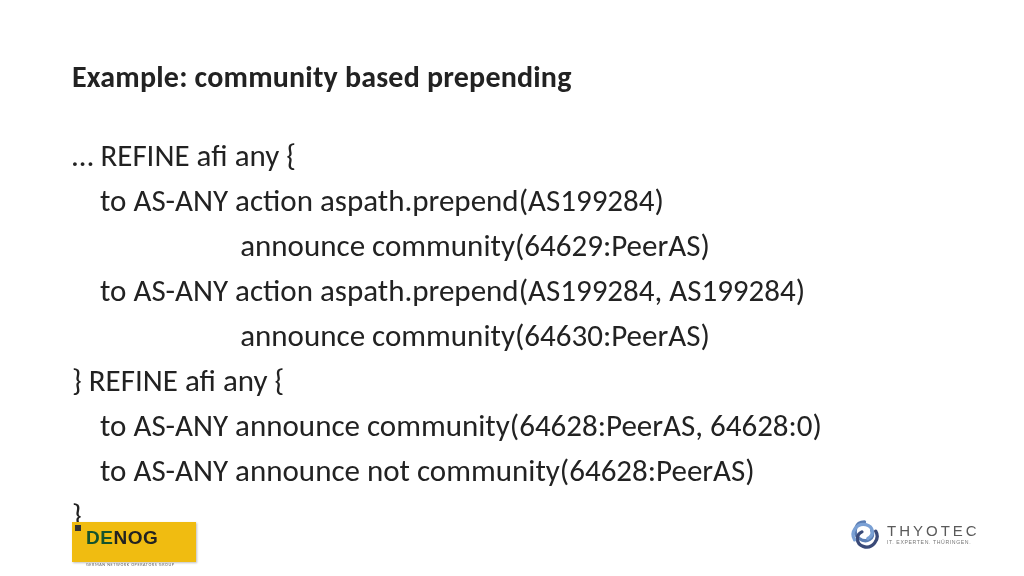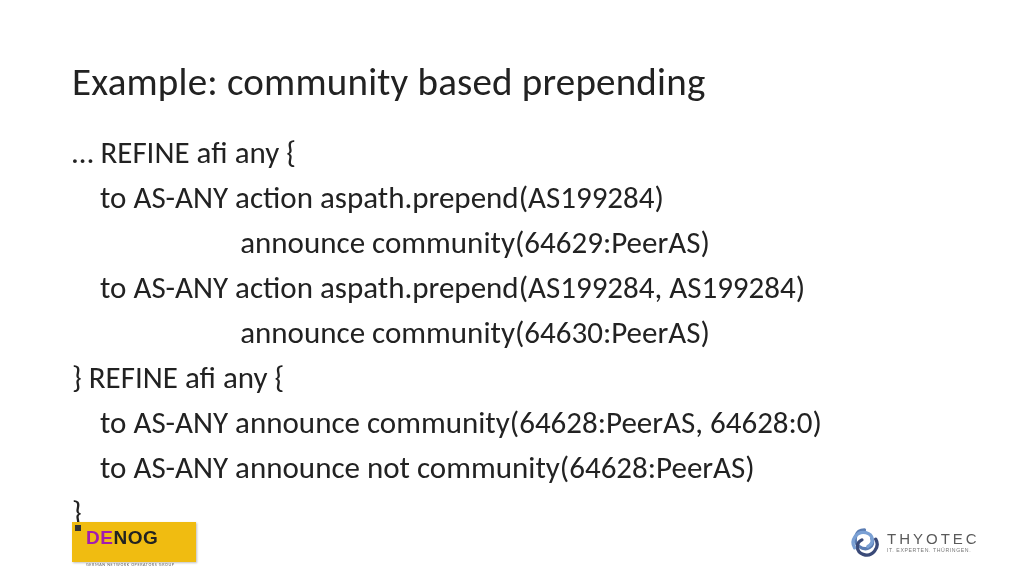--- a/index.html
+++ b/index.html
@@ -14,24 +14,24 @@
     overflow: hidden;
   }
   .slide {
     box-sizing: border-box;
     width: 100%;
     height: 100%;
     padding: 58px 72px 0 72px;
     position: relative;
   }
   .title {
-    font-size: 39px;
-    font-weight: 400;
+    font-size: 30px;
+    font-weight: 700;
     letter-spacing: 0.2px;
-    margin: 0 0 25px 0;
+    margin: 0 0 38px 0;
     color: #222;
   }
   .body {
     font-size: 31px;
     line-height: 1.45;
     color: #222;
     white-space: pre;
     font-weight: 400;
   }
   .footer {
@@ -54,21 +54,21 @@
   .denog-text {
     position: absolute;
     left: 14px;
     top: 5px;
     font-family: "Arial Black", Arial, sans-serif;
     font-weight: 900;
     color: #222;
     font-size: 19px;
     letter-spacing: 0.5px;
   }
-  .denog-de { color: #a21caf; }
+  .denog-de { color: #14532d; }
   .denog-sub {
     position: absolute;
     left: 0;
     top: 40px;
     width: 124px;
     font-size: 4.3px;
     letter-spacing: 0.6px;
     color: #666;
     text-align: left;
     padding-left: 14px;
@@ -79,21 +79,21 @@
     left: 3px;
     top: 3px;
     width: 6px;
     height: 6px;
     background: #333;
   }
   
   .thyotec {
     position: absolute;
     right: 48px;
-    bottom: 0;
+    bottom: 8px;
     width: 128px;
     height: 40px;
     display: flex;
     align-items: center;
   }
   .thyotec svg {
     width: 33px;
     height: 33px;
     flex: 0 0 auto;
   }

